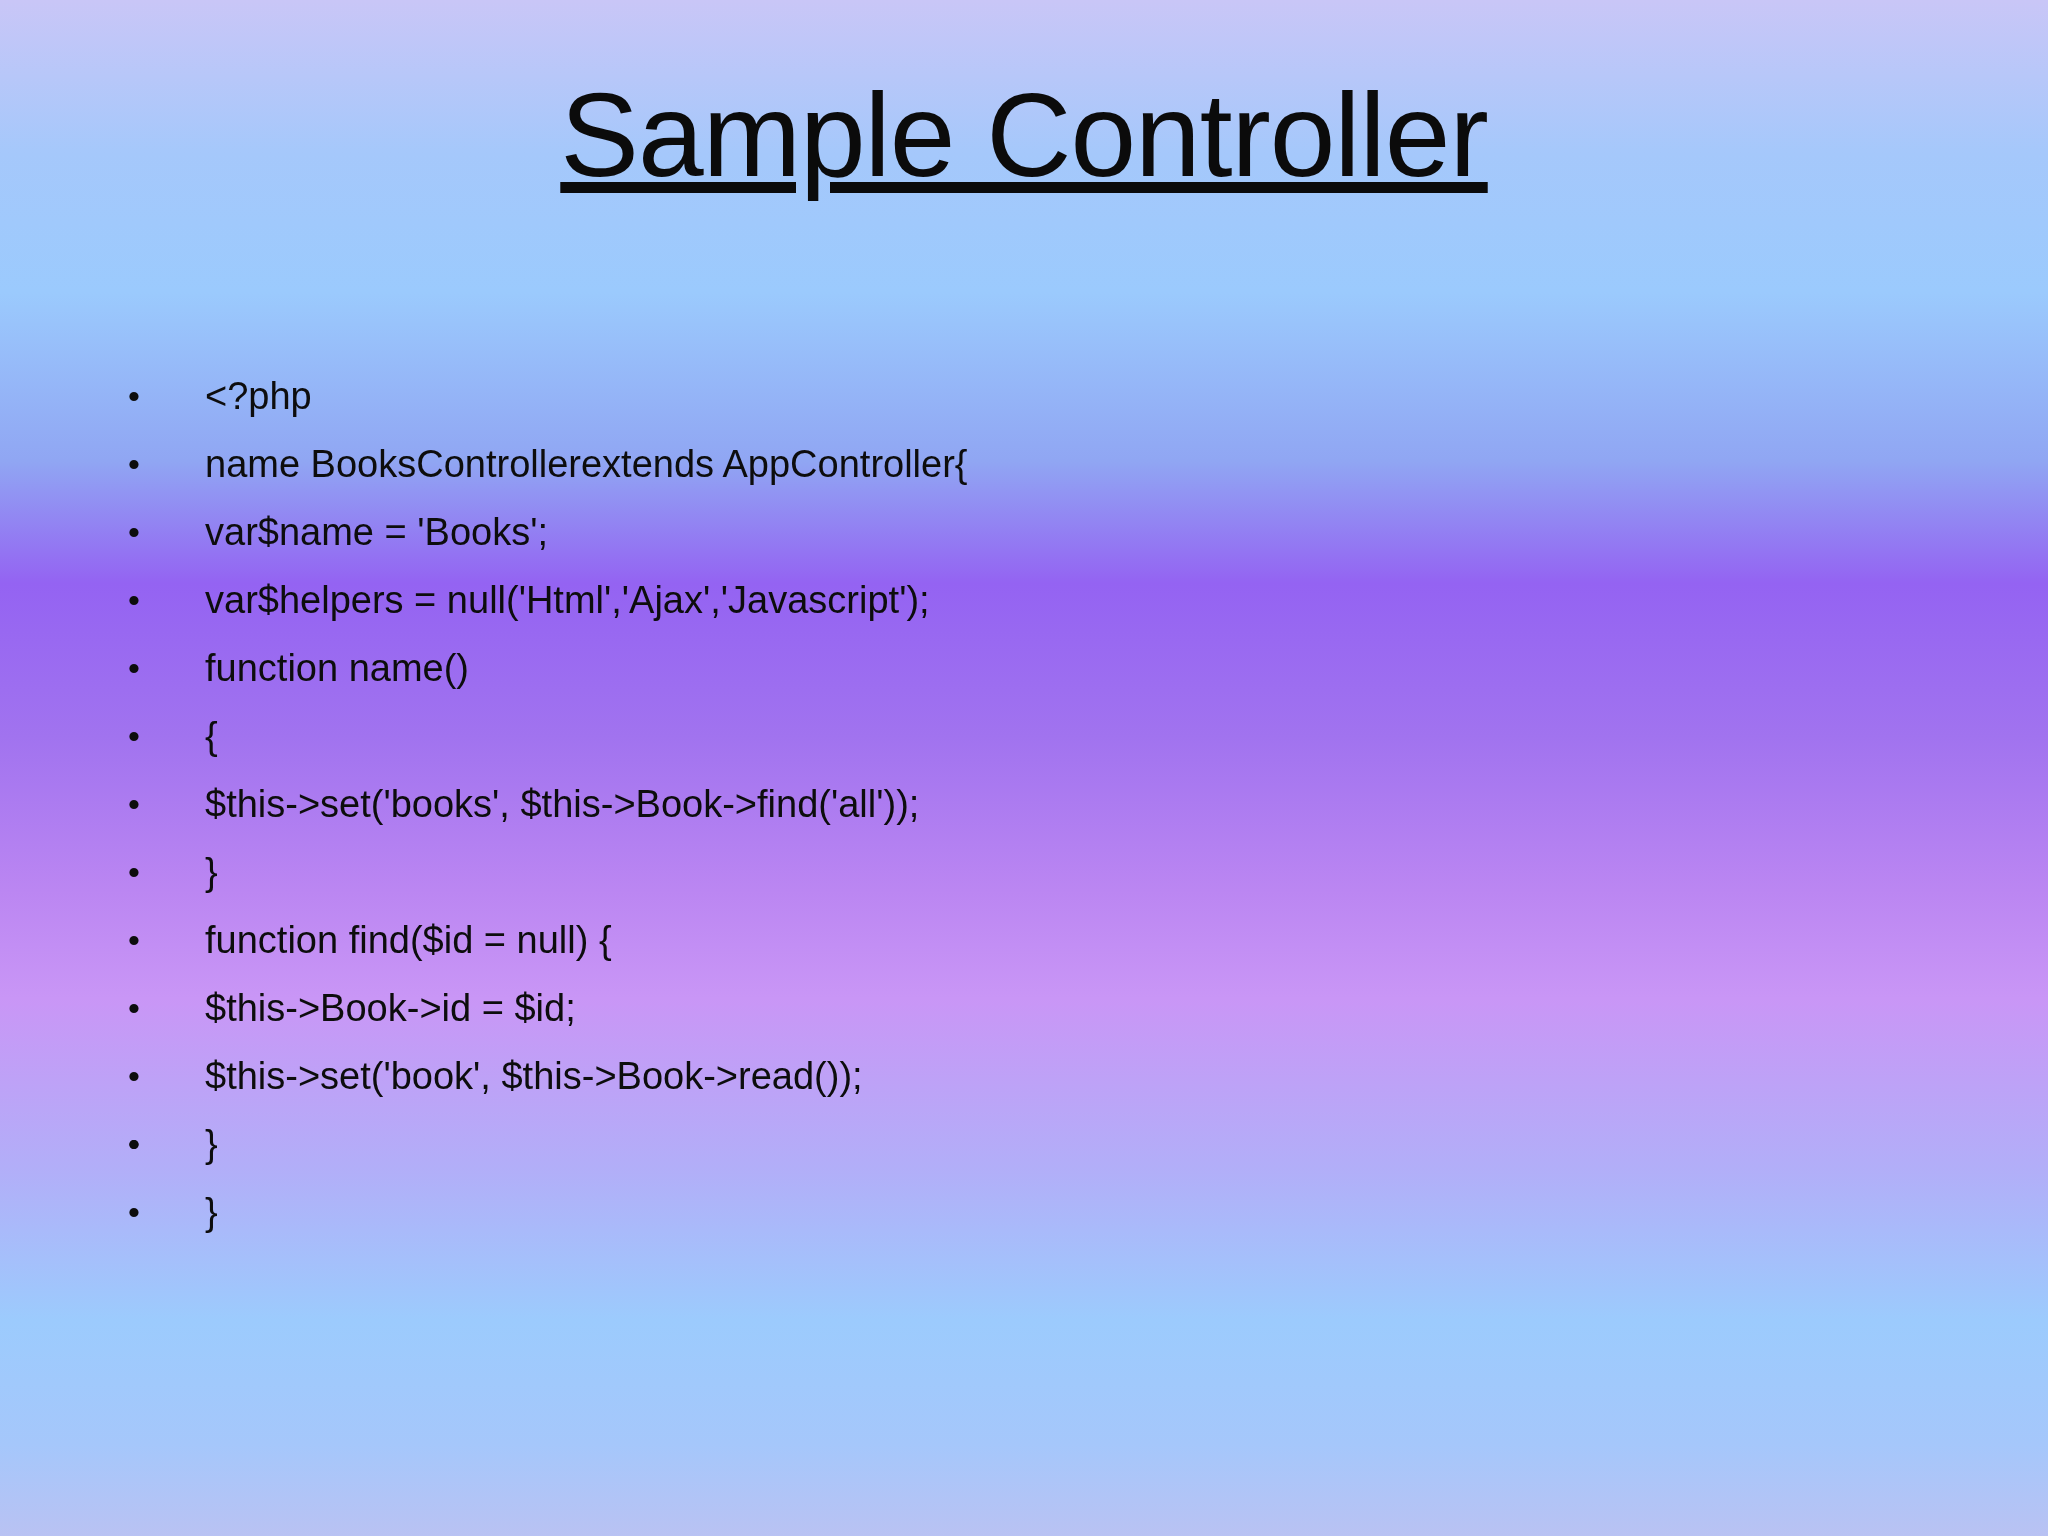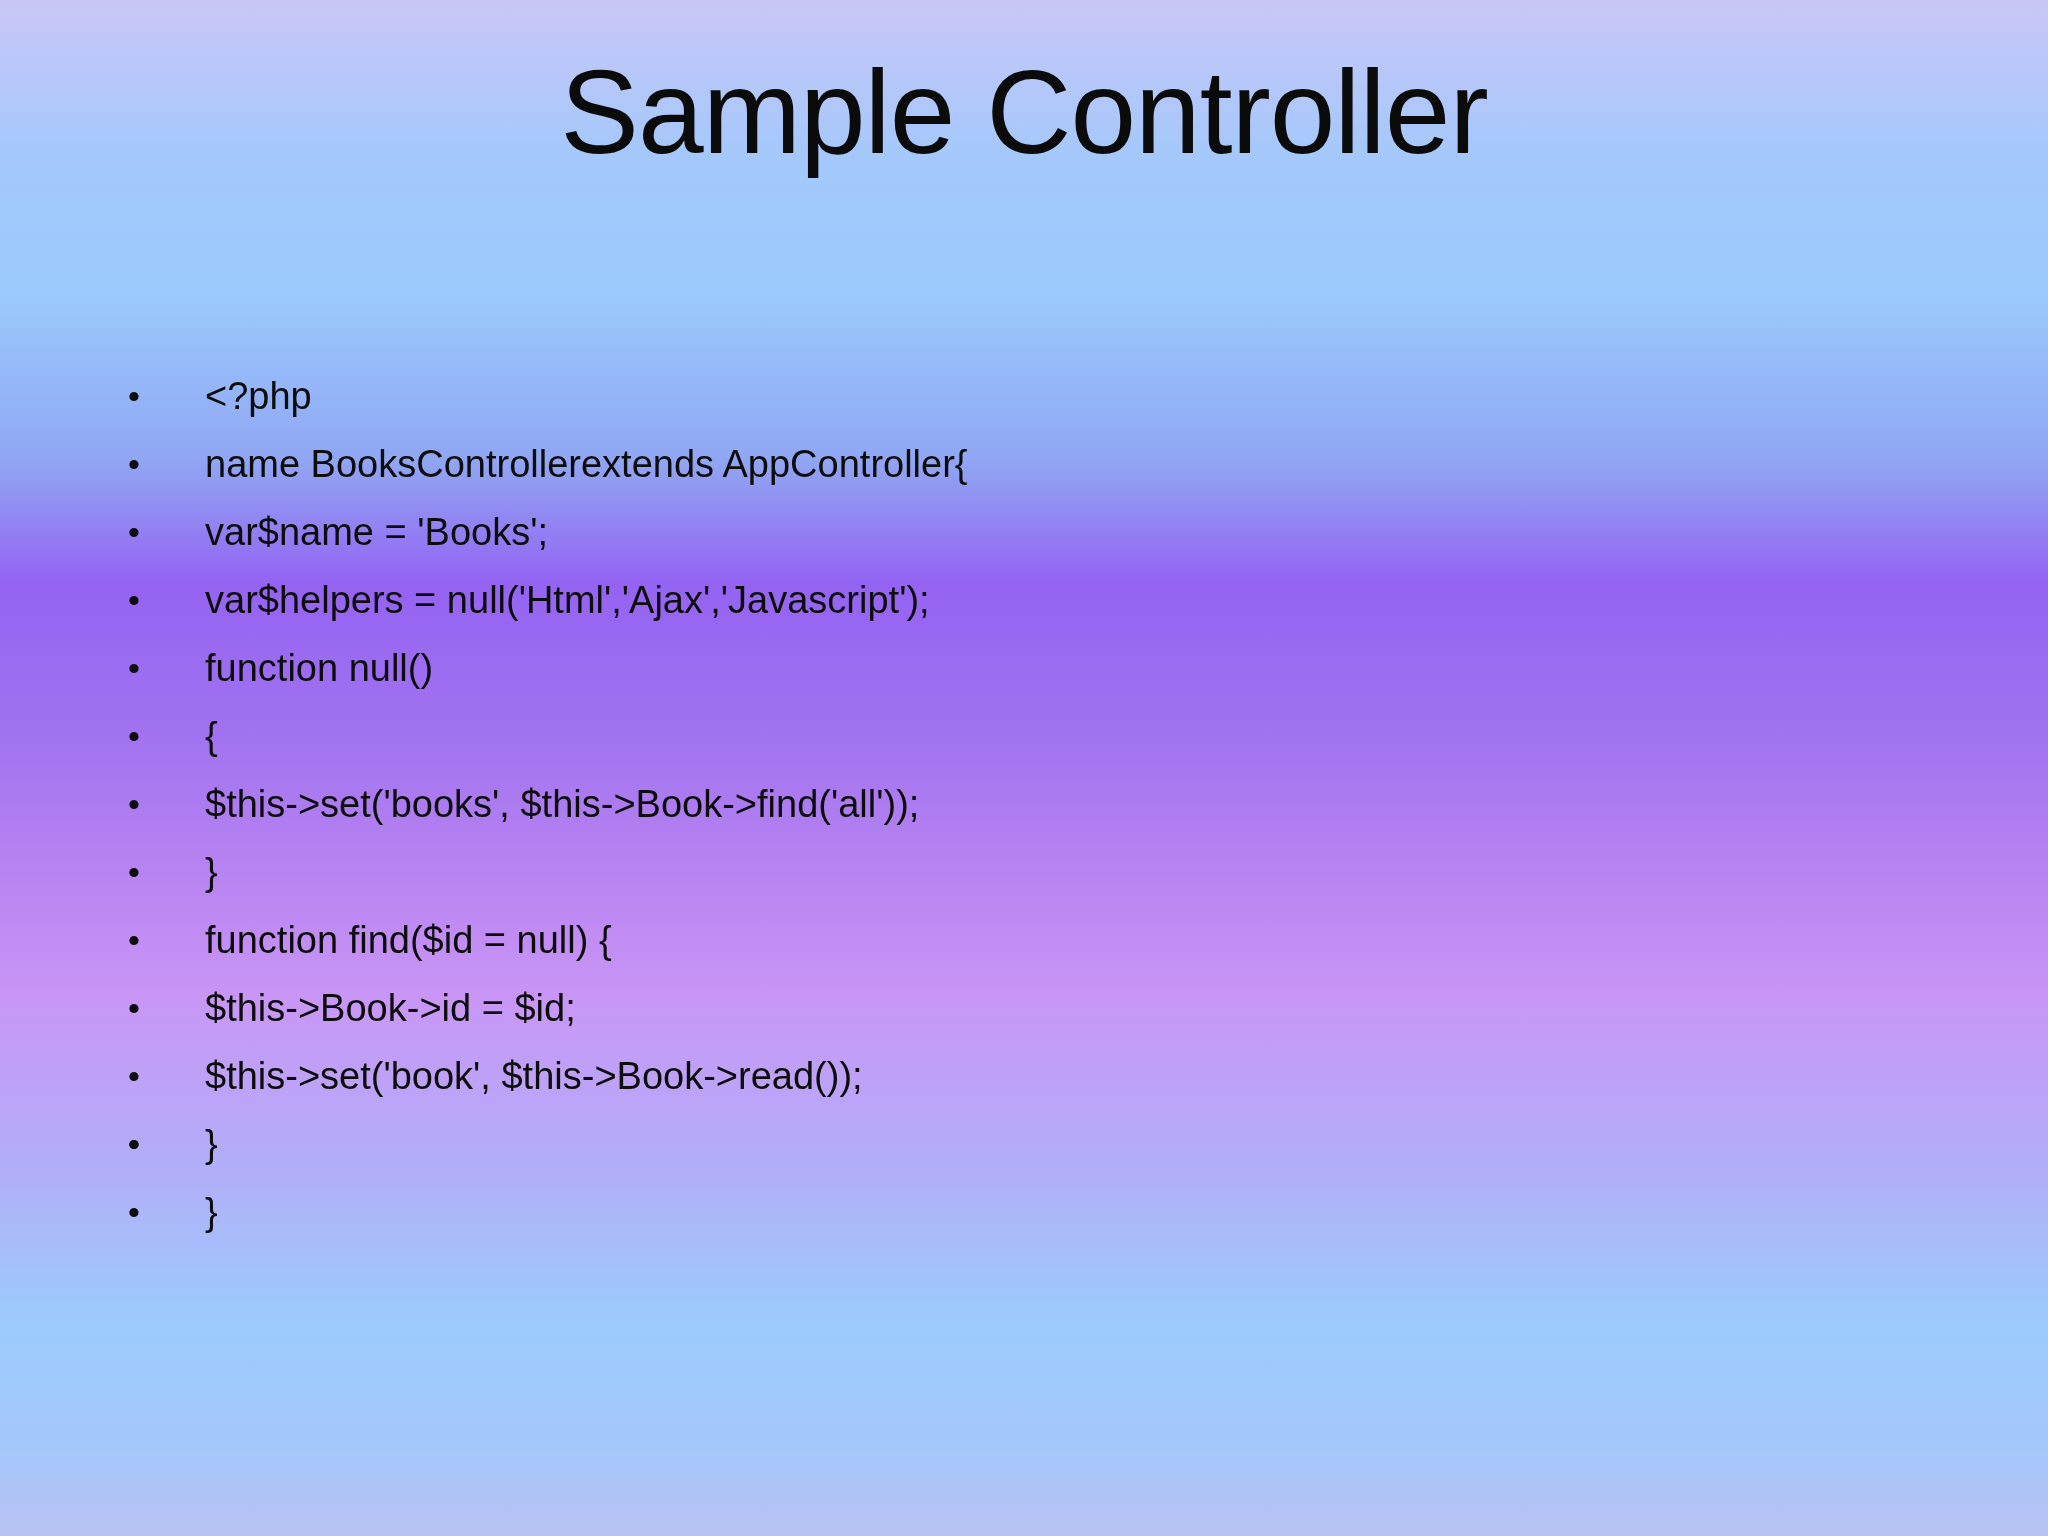--- a/index.html
+++ b/index.html
@@ -21,26 +21,27 @@
       #a173ef 48%,
       #bb86f2 58%,
       #c996f6 65%,
       #b2aef8 76%,
       #9ccbfd 86%,
       #a5c7fb 94%,
       #b9c2f3 100%);
   }
   .slide-title {
     margin: 0;
-    padding-top: 44px;
+    padding-top: 67px;
     text-align: center;
     font-size: 118px;
     font-weight: 400;
     letter-spacing: -1px;
     color: #0b0b0b;
+    text-decoration: underline;
   }
   .code-list {
     position: absolute;
     top: 362px;
     left: 0;
     right: 0;
     margin: 0;
     padding: 0;
     list-style: none;
   }
@@ -65,21 +66,21 @@
 <body>
 
 <div class="slide">
   <h1 class="slide-title">Sample Controller</h1>
 
   <ul class="code-list">
     <li class="code-line"><span class="bullet-marker">•</span><span>&lt;?php</span></li>
     <li class="code-line"><span class="bullet-marker">•</span><span>name BooksControllerextends AppController{</span></li>
     <li class="code-line"><span class="bullet-marker">•</span><span>var$name = 'Books';</span></li>
     <li class="code-line"><span class="bullet-marker">•</span><span>var$helpers = null('Html','Ajax','Javascript');</span></li>
-    <li class="code-line"><span class="bullet-marker">•</span><span>function null()</span></li>
+    <li class="code-line"><span class="bullet-marker">•</span><span>function name()</span></li>
     <li class="code-line"><span class="bullet-marker">•</span><span>{</span></li>
     <li class="code-line"><span class="bullet-marker">•</span><span>$this-&gt;set('books', $this-&gt;Book-&gt;find('all'));</span></li>
     <li class="code-line"><span class="bullet-marker">•</span><span>}</span></li>
     <li class="code-line"><span class="bullet-marker">•</span><span>function find($id = null) {</span></li>
     <li class="code-line"><span class="bullet-marker">•</span><span>$this-&gt;Book-&gt;id = $id;</span></li>
     <li class="code-line"><span class="bullet-marker">•</span><span>$this-&gt;set('book', $this-&gt;Book-&gt;read());</span></li>
     <li class="code-line"><span class="bullet-marker">•</span></li>
     <li class="code-line"><span class="bullet-marker">•</span><span>}</span></li>
     <li class="code-line"><span class="bullet-marker">•</span><span>}</span></li>
   </ul>

